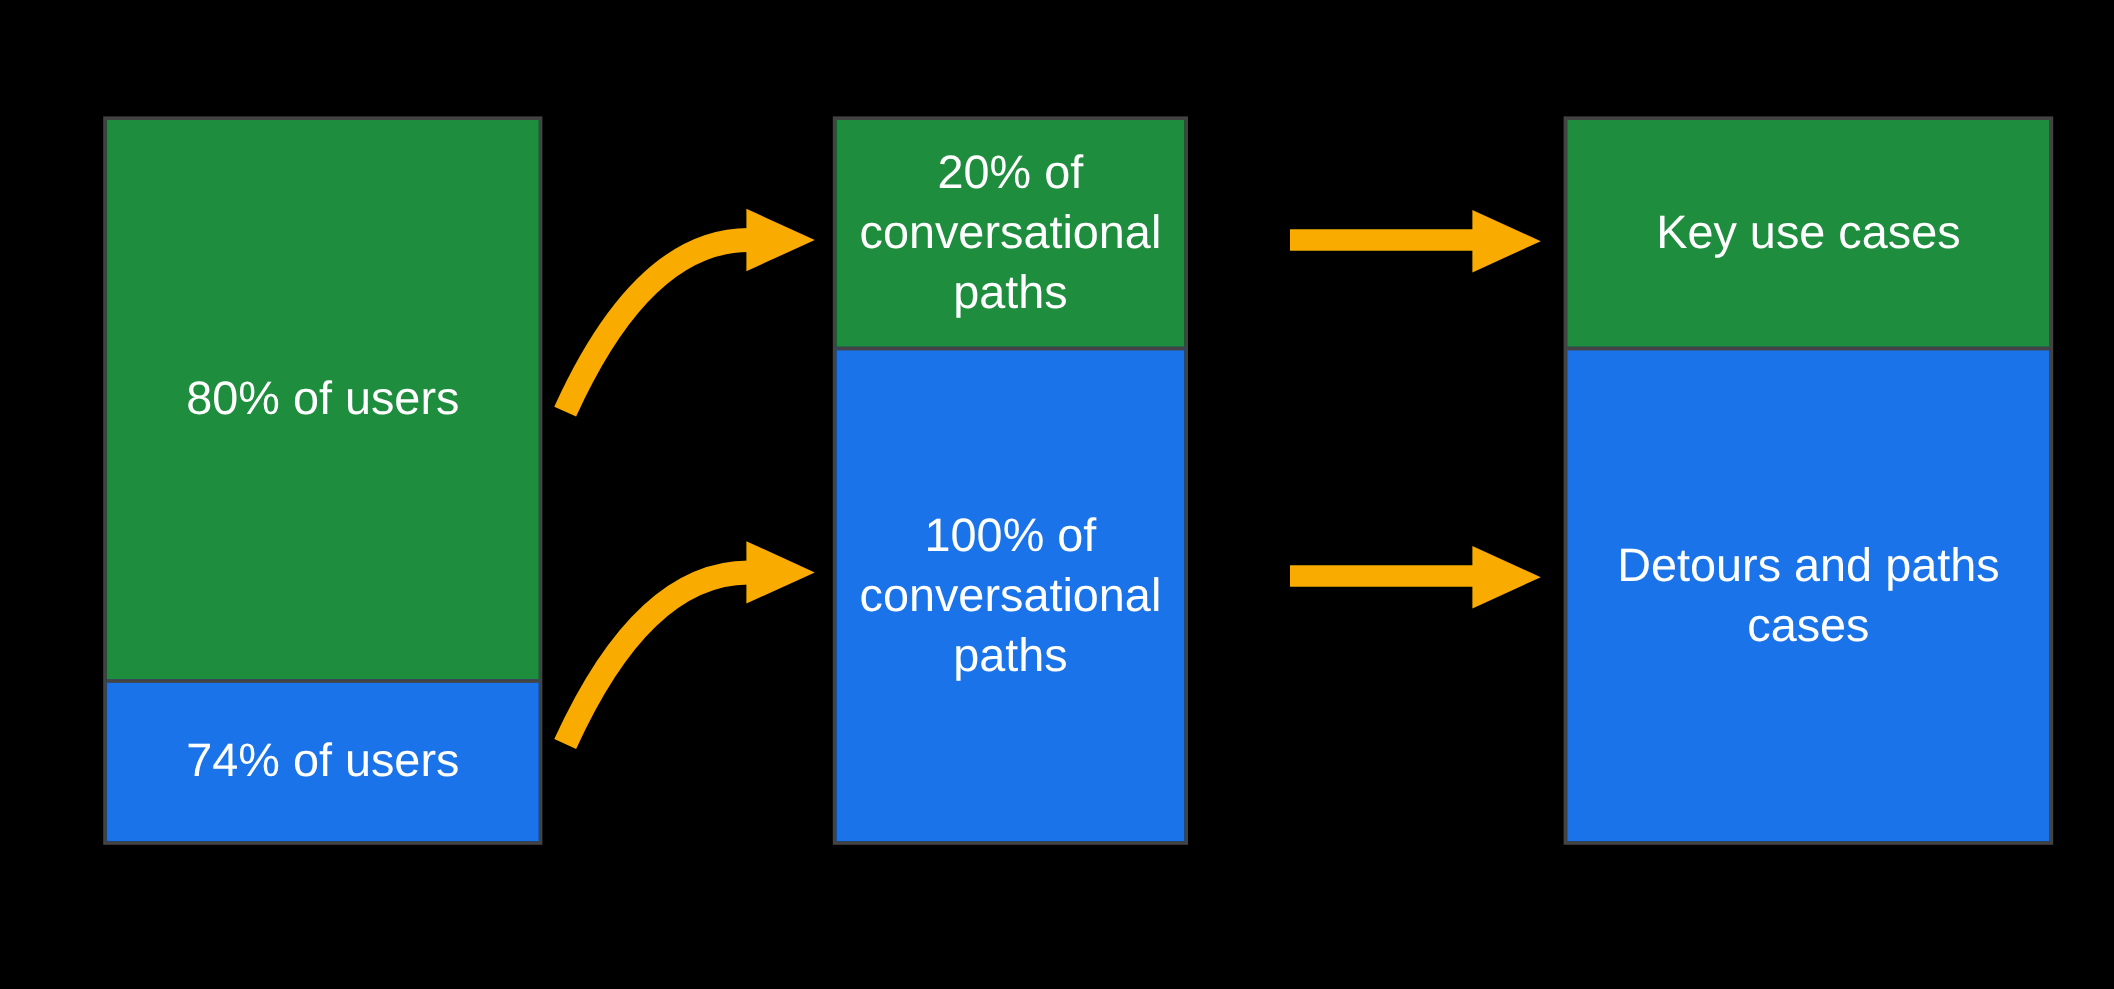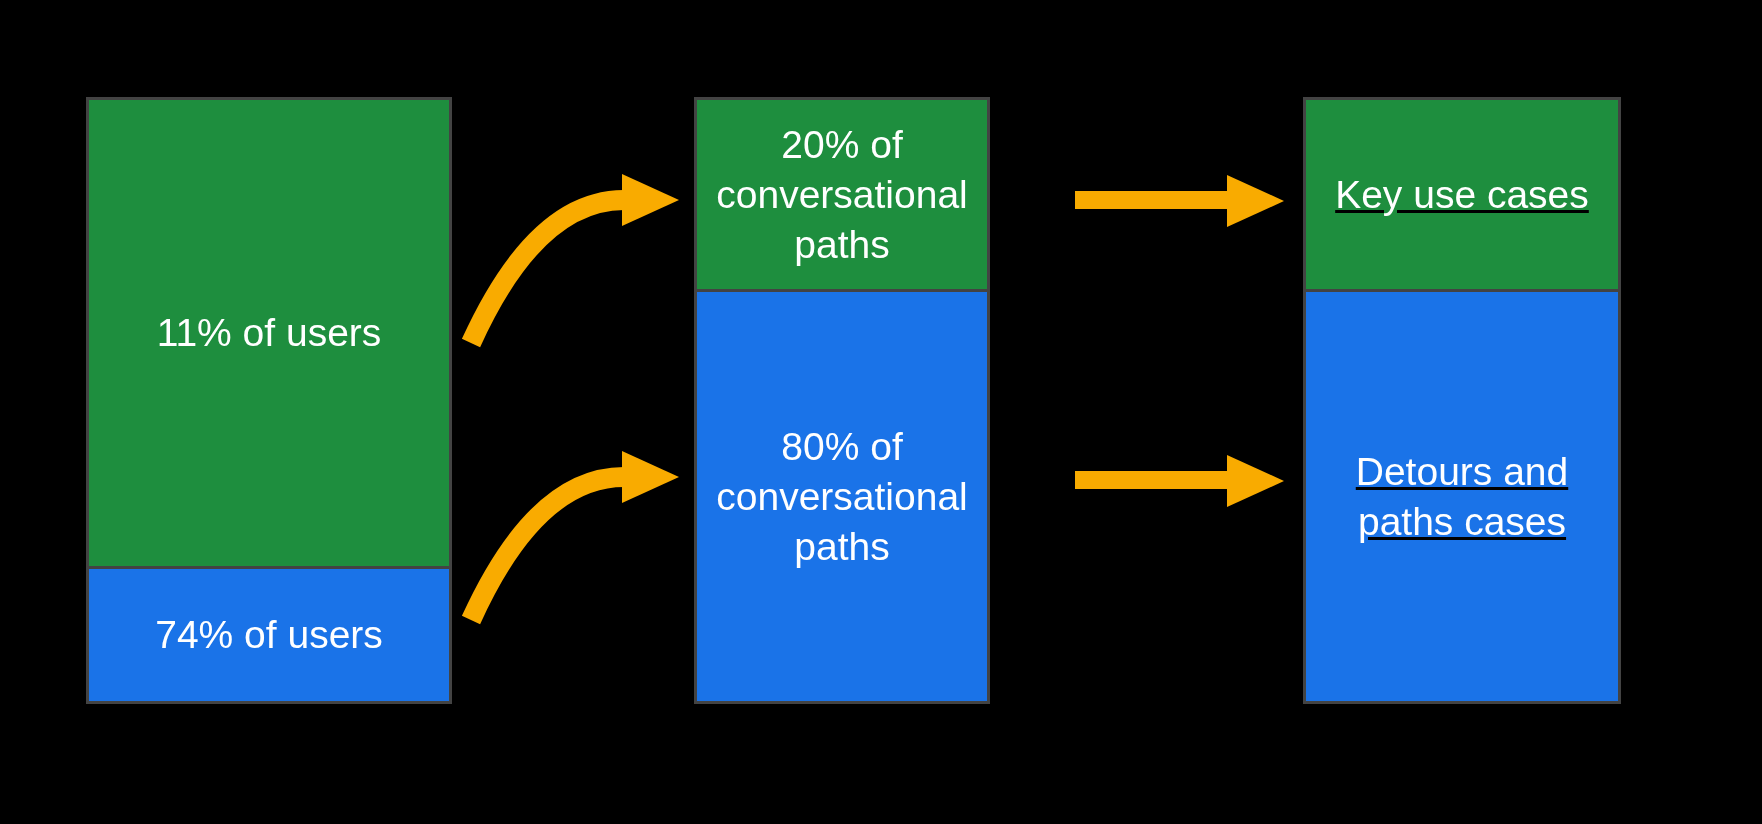--- a/index.html
+++ b/index.html
@@ -20,21 +20,21 @@
   }
   .block{
     position:absolute;
     top:97px;height:607px;
     display:flex;flex-direction:column;
     border:3px solid var(--border);
     box-sizing:border-box;
   }
   .block.col-users{left:86px;width:366px;}
   .block.col-paths{left:694px;width:296px;}
-  .block.col-cases{left:1303px;width:318px;text-decoration:underline;}
+  .block.col-cases{left:1303px;width:408px;}
   .seg{
     display:flex;align-items:center;justify-content:center;
     text-align:center;
     color:var(--text);
     font-size:39px;line-height:50px;
     padding:0 22px;
     box-sizing:border-box;
   }
   .seg.green{background:var(--green);}
   .seg.blue{background:var(--blue);flex:1;border-top:3px solid var(--border);}
@@ -49,33 +49,33 @@
   .arrow-shaft.straight{stroke-width:18px;}
   .arrow-head{fill:var(--yellow);stroke:none;}
 </style>
 </head>
 <body>
 
 <div class="canvas">
 
   <div class="block col-users">
     <div class="seg green">
-      <span>11% of users</span>
+      <span>80% of users</span>
     </div>
     <div class="seg blue">
       <span>74% of users</span>
     </div>
   </div>
 
   <div class="block col-paths">
     <div class="seg green">
       <span>20% of conversational paths</span>
     </div>
     <div class="seg blue">
-      <span>80% of conversational paths</span>
+      <span>100% of conversational paths</span>
     </div>
   </div>
 
   <div class="block col-cases">
     <div class="seg green">
       <span>Key use cases</span>
     </div>
     <div class="seg blue">
       <span>Detours and paths cases</span>
     </div>

